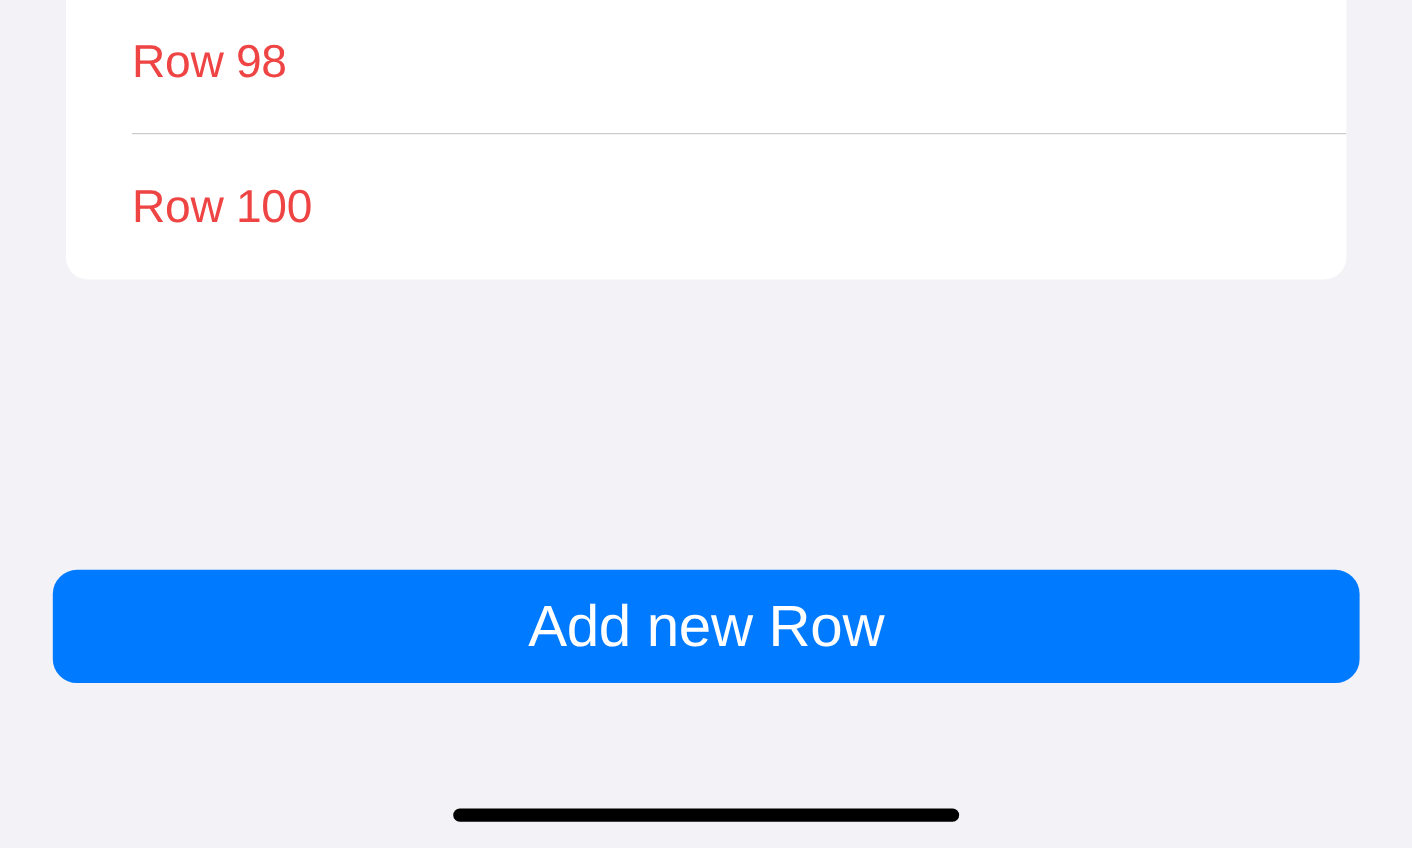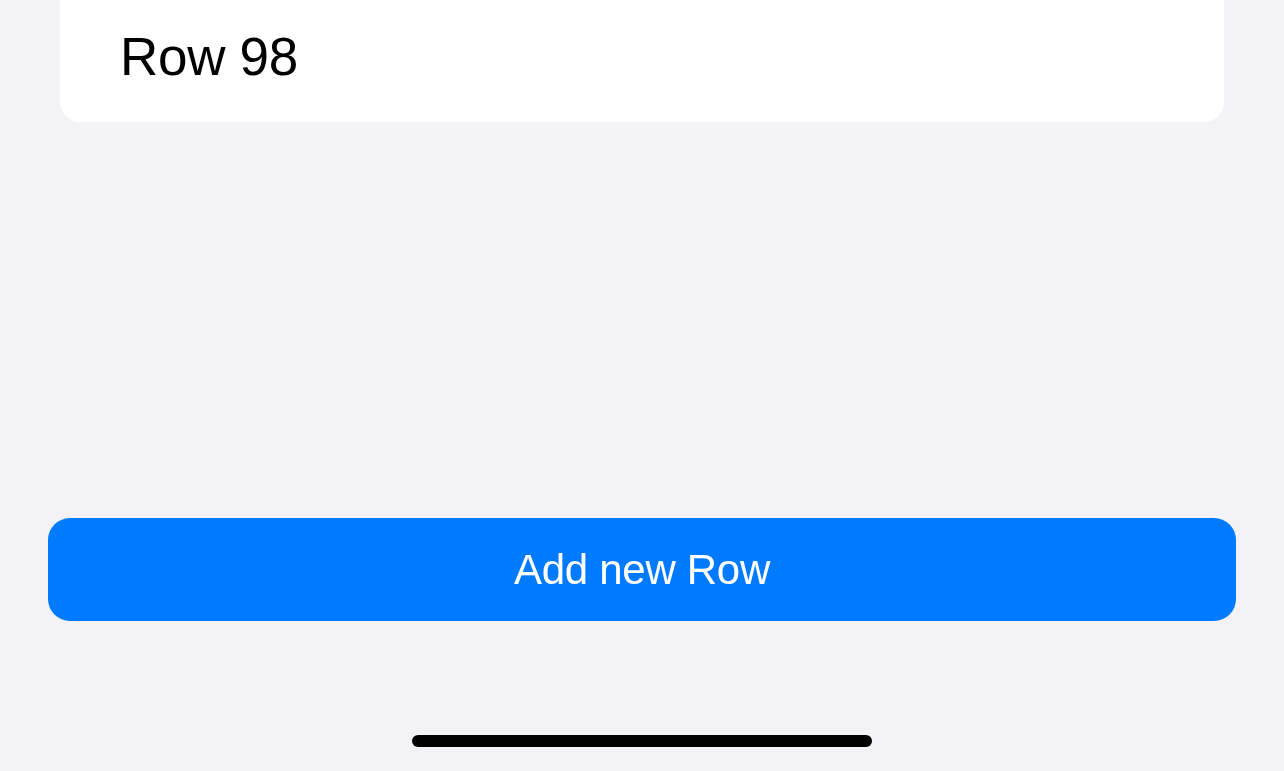--- a/index.html
+++ b/index.html
@@ -39,37 +39,37 @@
       content: "";
       position: absolute;
       bottom: 0;
       left: 60px;
       right: 0;
       height: 1px;
       background-color: #c6c6c8;
     }
 
     .row-label {
-      font-size: 53px;
+      font-size: 42px;
       font-weight: 400;
-      color: #000000;
+      color: #ef4444;
       letter-spacing: -0.3px;
     }
 
     .add-button {
       position: absolute;
       left: 48px;
       right: 48px;
       top: 518px;
       height: 103px;
       background-color: #007aff;
       border: none;
       border-radius: 22px;
       color: #ffffff;
-      font-size: 42px;
+      font-size: 53px;
       font-weight: 400;
       font-family: inherit;
       cursor: pointer;
       display: flex;
       align-items: center;
       justify-content: center;
       letter-spacing: -0.3px;
     }
 
     .home-indicator {
@@ -83,19 +83,22 @@
       border-radius: 6px;
     }
   </style>
 </head>
 <body>
 
 <div class="list-container">
   <div class="list-row">
     <span class="row-label">Row 98</span>
   </div>
+  <div class="list-row">
+    <span class="row-label">Row 100</span>
+  </div>
 </div>
 
 <button class="add-button">
   <span>Add new Row</span>
 </button>
 
 <div class="home-indicator"></div>
 
 </body></html>

